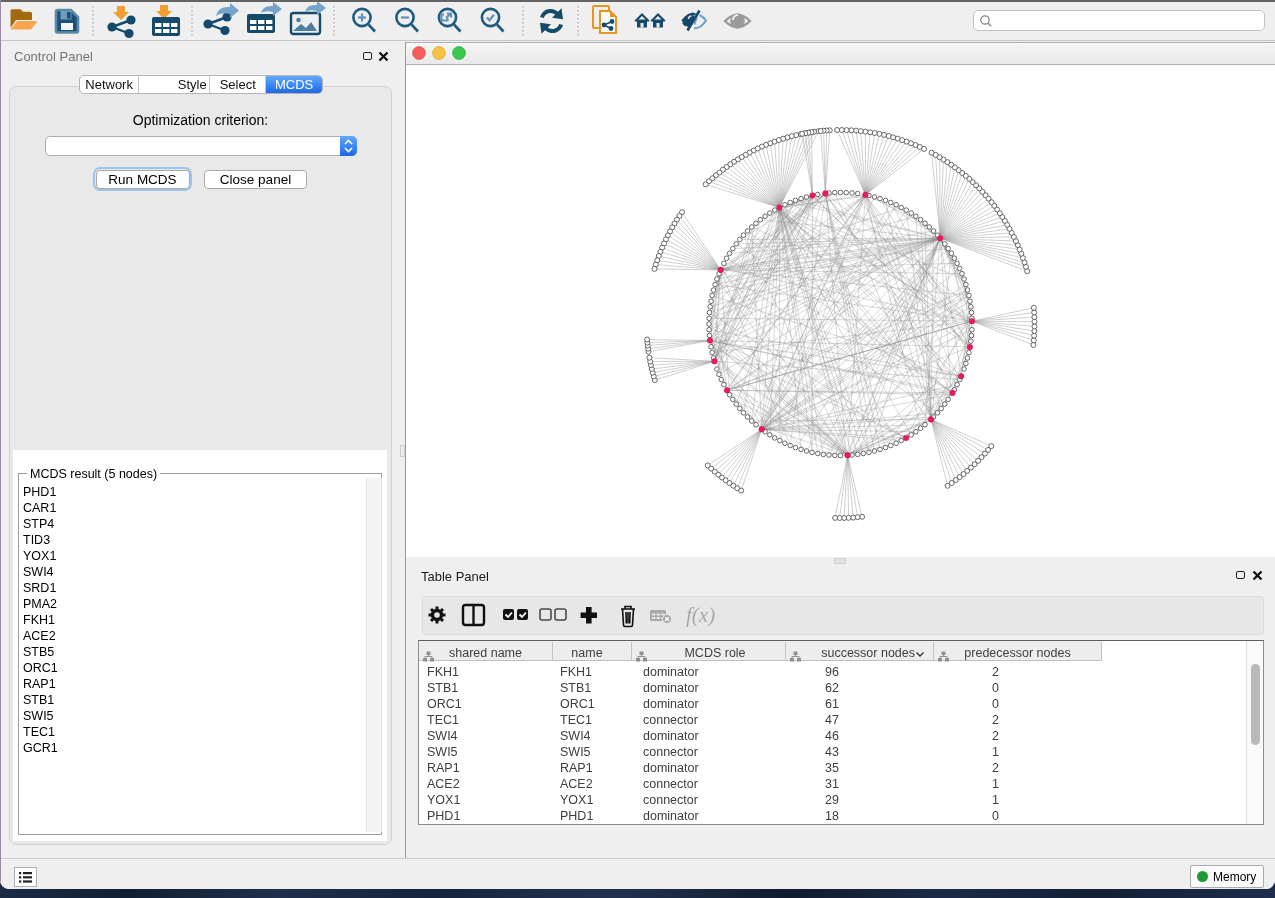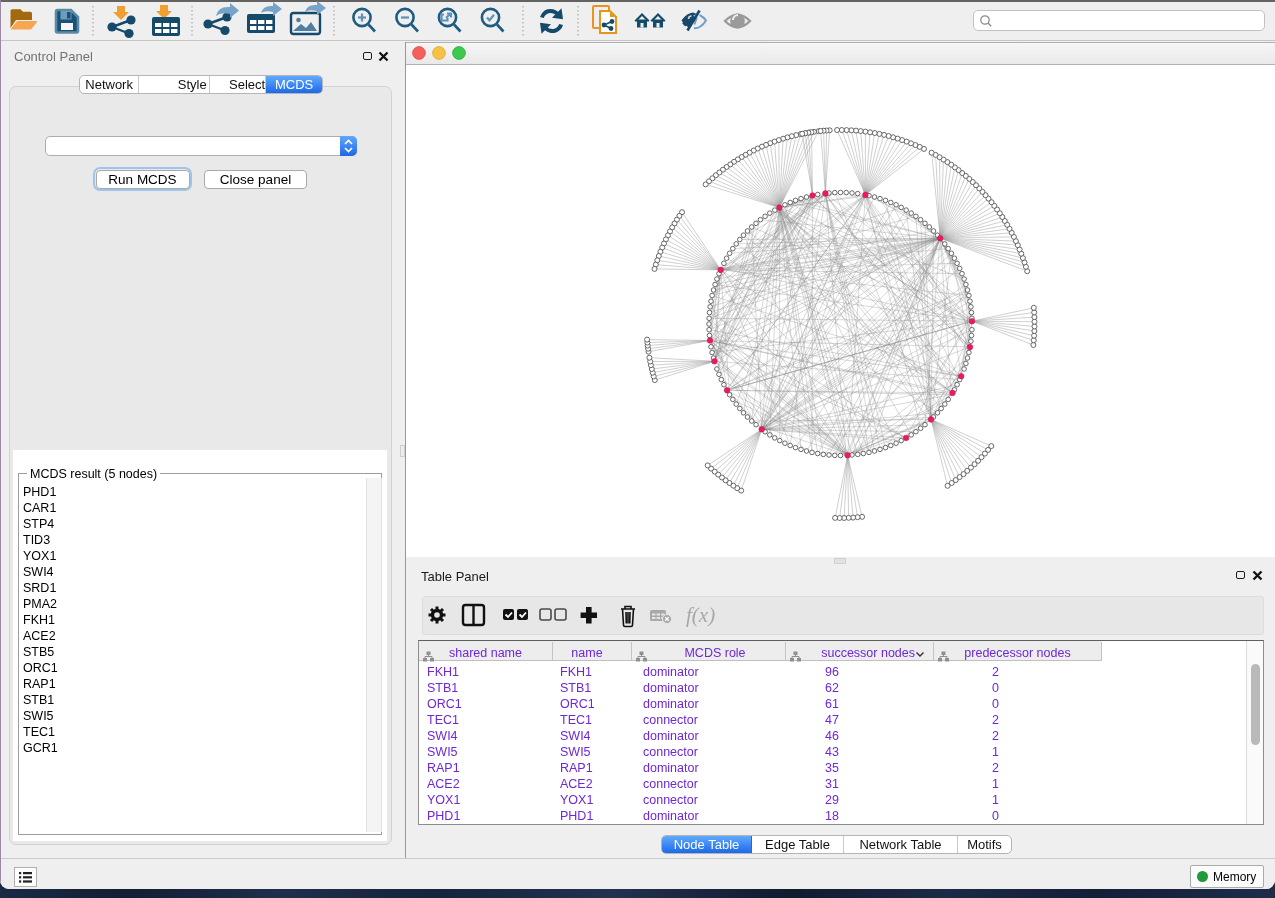--- a/index.html
+++ b/index.html
@@ -1,17 +1,17 @@
 <!DOCTYPE html>
 <html><head><meta charset="utf-8"><style>
 * { margin:0; padding:0; box-sizing:border-box; }
 html,body { width:1275px; height:898px; overflow:hidden; font-family:"Liberation Sans",sans-serif; }
 body { background:#efefef; position:relative; }
 .abs { position:absolute; }
-.cell { position:absolute; font-size:12.5px; color:#6d28d9; height:16px; line-height:16px; }
+.cell { position:absolute; font-size:12.5px; color:#404040; height:16px; line-height:16px; }
 .num { }
 .li { position:absolute; left:23px; font-size:12.5px; height:16px; line-height:16px; color:#000; }
 .seg { position:absolute; background:#fff; border:1px solid #b5b5b5; border-radius:5px; display:flex; overflow:hidden; }
 .seg span { display:block; text-align:center; font-size:13px; line-height:17.5px; color:#111; border-right:1px solid #c8c8c8; }
 .seg span:last-child { border-right:none; }
 .seg .on { background:linear-gradient(#62aafc,#1b69ea); color:#fff; border-right-color:#1b69ea; }
 </style></head>
 <body>
 
 <div class="abs" style="left:0;top:880px;width:1275px;height:18px;background:linear-gradient(90deg,#1b2a45 0%,#121e33 10%,#1f2e4b 22%,#16233c 34%,#233150 48%,#111b2e 62%,#1c2a47 74%,#141f37 86%,#1e2c4b 100%);"></div>
@@ -179,23 +179,24 @@
 <div class="abs" style="left:363px;top:52px;width:8.5px;height:8px;border:1.6px solid #1c1c1c;border-radius:2px;"></div>
 <svg class="abs" style="left:378px;top:51px" width="11" height="11" viewBox="0 0 11 11">
       <path d="M1.5 1.5 L9.5 9.5 M9.5 1.5 L1.5 9.5" stroke="#111" stroke-width="2.3"></path>
     </svg>
 
 <div class="abs" style="left:9px;top:86px;width:383px;height:759px;background:#e9e9e9;border:1px solid #d2d2d2;border-radius:7px;"></div>
 
 <div class="seg" style="left:79px;top:75px;width:244px;height:19px;">
  <span style="width:73px;">Network</span>
       <span style="width:43px;margin-left:36px;">Style</span>
-      <span style="width:69px;text-align:right;">Select</span>
+      <span style="width:69px;">Select</span>
       <span class="on" style="width:69px;">MCDS</span>
 </div>
+<div class="abs" style="left:9px;top:112px;width:383px;text-align:center;font-size:14px;color:#000;">Optimization criterion:</div>
 
 <div class="abs" style="left:45px;top:136px;width:312px;height:20px;background:#fff;border:1px solid #adadad;border-radius:5px;"></div>
 <div class="abs" style="left:340px;top:136px;width:17px;height:20px;background:linear-gradient(#5fa8fb,#1f67e9);border-radius:0 5px 5px 0;"></div>
 <svg class="abs" style="left:342px;top:139px" width="13" height="14" viewBox="0 0 13 14">
       <path d="M3 5 L6.5 1.5 L10 5" fill="none" stroke="#fff" stroke-width="1.7"></path>
       <path d="M3 9 L6.5 12.5 L10 9" fill="none" stroke="#fff" stroke-width="1.7"></path>
     </svg>
 
 <div class="abs" style="left:93px;top:167px;width:99px;height:24px;border:2.5px solid #9ec4ee;border-radius:7px;"></div>
 <div class="abs" style="left:95.5px;top:169.5px;width:94px;height:19px;background:#fff;border:1px solid #a9a9a9;border-radius:4px;text-align:center;font-size:13.5px;line-height:18px;color:#000;">Run MCDS</div>
@@ -1163,26 +1164,20 @@
     <div class="cell" style="left:560px;top:792px">YOX1</div>
     <div class="cell" style="left:643px;top:792px">connector</div>
     <div class="cell num" style="left:825px;width:100px;top:792px">29</div>
     <div class="cell num" style="left:992px;width:100px;top:792px">1</div>
     <div class="cell" style="left:427px;top:808px">PHD1</div>
     <div class="cell" style="left:560px;top:808px">PHD1</div>
     <div class="cell" style="left:643px;top:808px">dominator</div>
     <div class="cell num" style="left:825px;width:100px;top:808px">18</div>
     <div class="cell num" style="left:992px;width:100px;top:808px">0</div>
 
-<div class="seg" style="left:661px;top:835px;width:351px;height:19px;">
- <span class="on" style="width:90px;">Node Table</span>
-      <span style="width:92px;">Edge Table</span>
-      <span style="width:114px;">Network Table</span>
-      <span style="width:53px;">Motifs</span>
-</div>
 
 <div class="abs" style="left:0;top:858px;width:1275px;height:31px;background:#efefef;border-top:1px solid #cbcbcb;"></div>
 <div class="abs" style="left:14px;top:867px;width:23px;height:20px;background:#fdfdfd;border:1px solid #afafaf;"></div>
 <svg class="abs" style="left:19px;top:872px" width="13" height="11" viewBox="0 0 13 11">
  <g fill="#222">
         <rect x="0" y="0" width="2.2" height="2.2"></rect>
         <rect x="0" y="4.2" width="2.2" height="2.2"></rect>
         <rect x="0" y="8.4" width="2.2" height="2.2"></rect>
  <rect x="4" y="0" width="9" height="2.2"></rect>
         <rect x="4" y="4.2" width="9" height="2.2"></rect>

